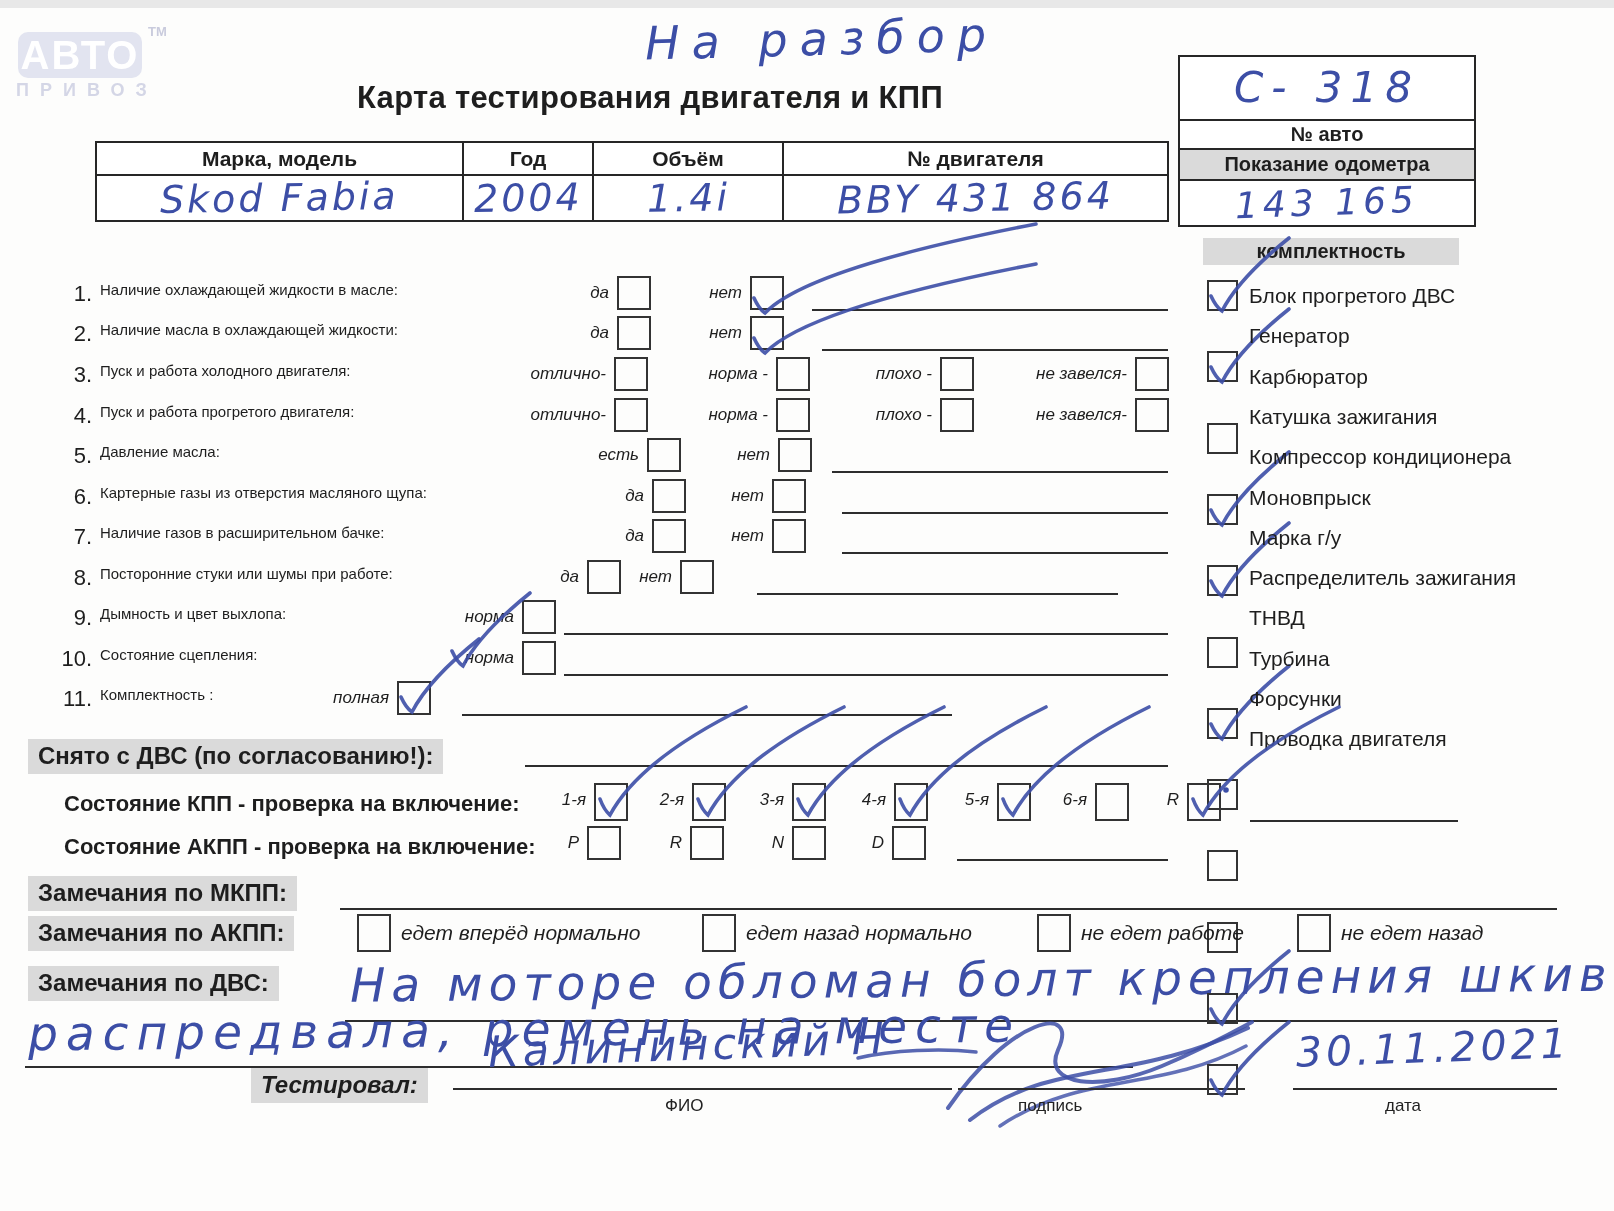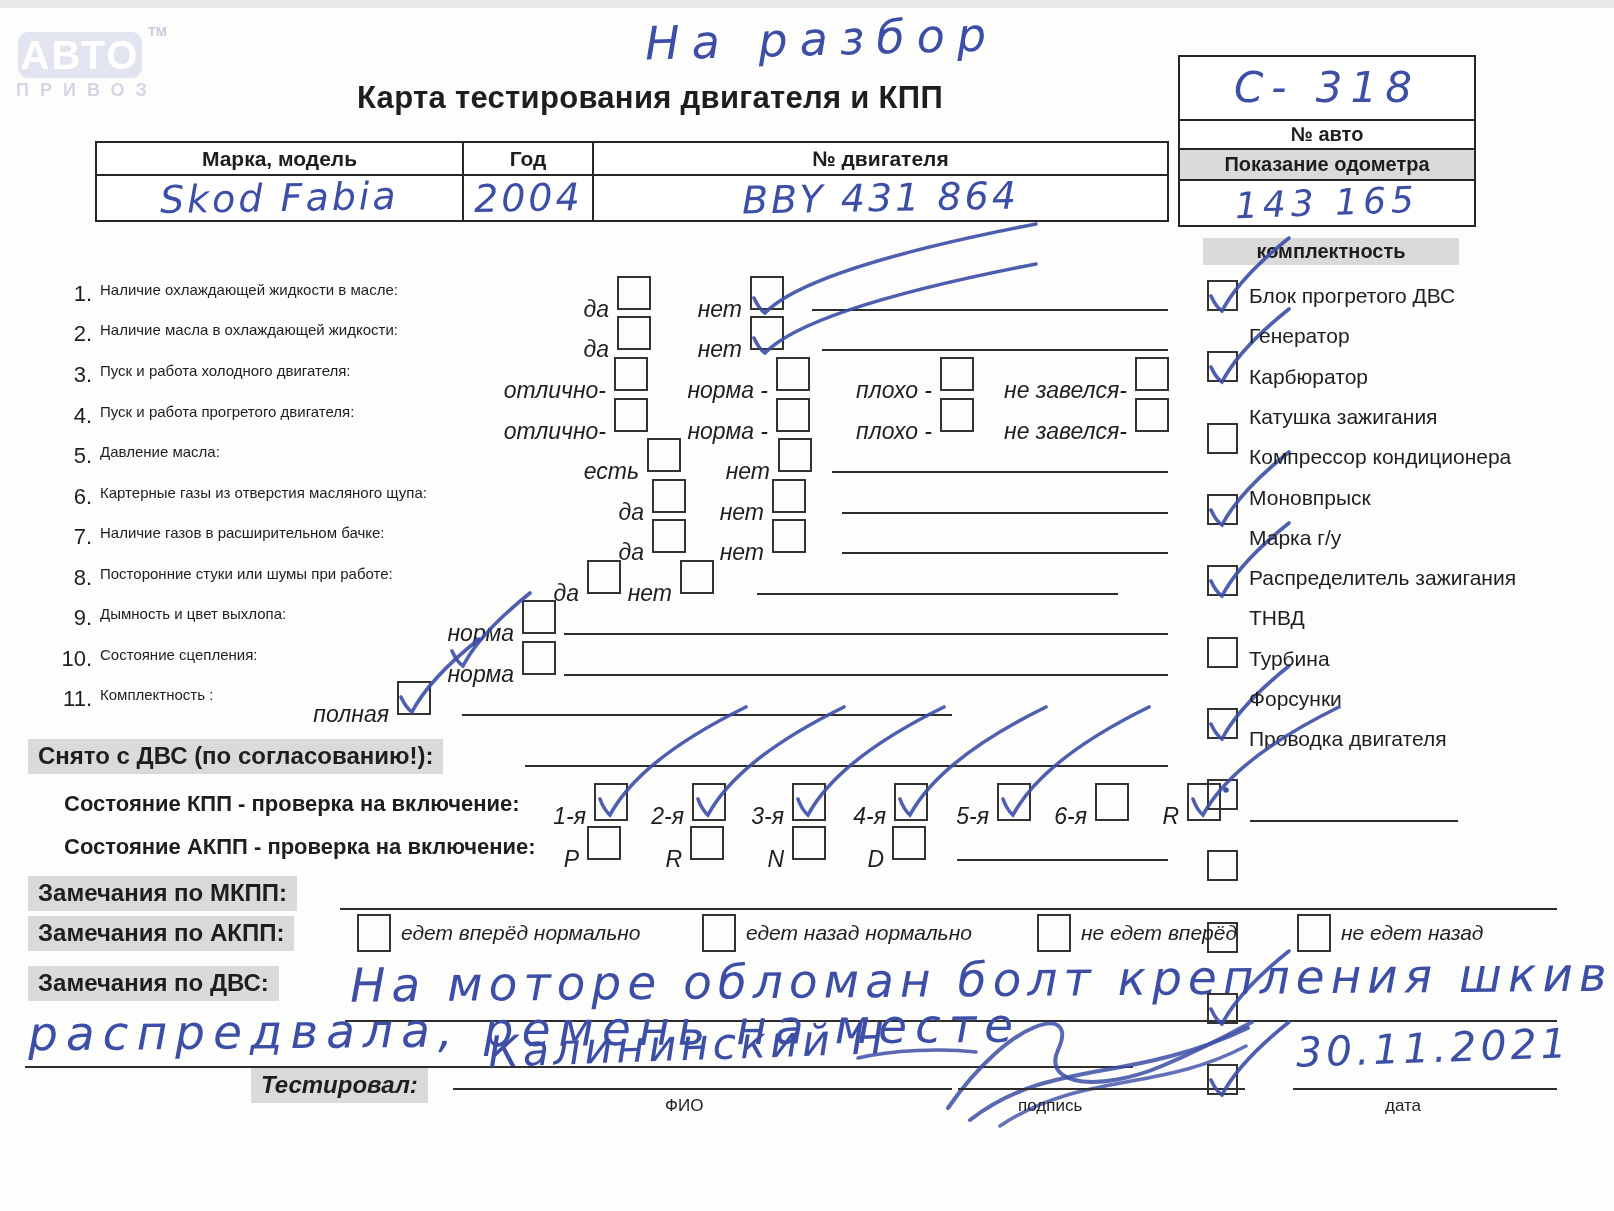--- a/index.html
+++ b/index.html
@@ -39,21 +39,21 @@
   .vt-col.c2{width:190px;}
   .vt-col.c3{flex:1;}
   .vt-h{height:31px;border-bottom:2.5px solid #262626;font-weight:bold;font-size:21px;display:flex;align-items:center;justify-content:center;}
   .vt-v{flex:1;display:flex;align-items:center;justify-content:center;}
   .hw-val{font-size:38px;letter-spacing:3px;transform:rotate(-1deg);}
   
   .cl-num{position:absolute;width:36px;text-align:right;font-size:22px;}
   .cl-label{position:absolute;font-size:15px;white-space:nowrap;}
   .opt{position:absolute;width:34px;height:34px;}
   .cbx{position:relative;display:block;width:34px;height:34px;border:2.5px solid #333;box-sizing:border-box;background:transparent;}
-  .olbl{position:absolute;right:calc(100% + 8px);top:20px;font-style:italic;font-size:23px;white-space:nowrap;}
+  .olbl{position:absolute;right:calc(100% + 8px);top:7px;font-style:italic;font-size:17px;white-space:nowrap;}
   .olbl-r{position:absolute;left:calc(100% + 10px);top:7px;font-style:italic;font-size:21px;white-space:nowrap;}
   .bline{position:absolute;height:0;border-bottom:2px solid #2d2d2d;}
   
   .slabel{position:absolute;background:#dadada;font-weight:bold;font-size:24px;padding:3px 10px 4px;white-space:nowrap;}
   .kpp-l{position:absolute;font-weight:bold;font-size:22px;white-space:nowrap;}
   .comp-h{left:1203px;top:230px;width:256px;height:27px;background:#dadada;font-weight:bold;font-size:20px;display:flex;align-items:center;justify-content:center;}
   .comp-label{position:absolute;font-size:21px;white-space:nowrap;}
   .caption{position:absolute;font-size:17px;color:#222;}
   
   .hw-dvs1{left:350px;top:948px;font-size:47px;letter-spacing:6px;transform:rotate(-.5deg);}
@@ -94,20 +94,26 @@
       <div class="vt-v">
           <span class="hw hw-val">Skod Fabia</span>
         </div>
     </div>
     <div class="vt-col c1">
       <div class="vt-h">Год</div>
       <div class="vt-v">
           <span class="hw hw-val">2004</span>
         </div>
     </div>
+    <div class="vt-col c2">
+      <div class="vt-h">Объём</div>
+      <div class="vt-v">
+          <span class="hw hw-val">1.4i</span>
+        </div>
+    </div>
     <div class="vt-col c3">
       <div class="vt-h">№ двигателя</div>
       <div class="vt-v">
           <span class="hw hw-val">BBY 431 864</span>
         </div>
     </div>
   </div>
 
   <div class="abs comp-h">комплектность</div>
 
@@ -418,19 +424,19 @@
     <div class="opt" style="left: 357px; top: 906px;">
       <span class="cbx" style="height: 38px;"></span>
       <span class="olbl-r">едет вперёд нормально</span>
     </div>
     <div class="opt" style="left: 702px; top: 906px;">
       <span class="cbx" style="height: 38px;"></span>
       <span class="olbl-r">едет назад нормально</span>
     </div>
     <div class="opt" style="left: 1037px; top: 906px;">
       <span class="cbx" style="height: 38px;"></span>
-      <span class="olbl-r">не едет вперёд</span>
+      <span class="olbl-r">не едет работе</span>
     </div>
     <div class="opt" style="left: 1297px; top: 906px;">
       <span class="cbx" style="height: 38px;"></span>
       <span class="olbl-r">не едет назад</span>
     </div>
   </div>
 
 </body></html>

